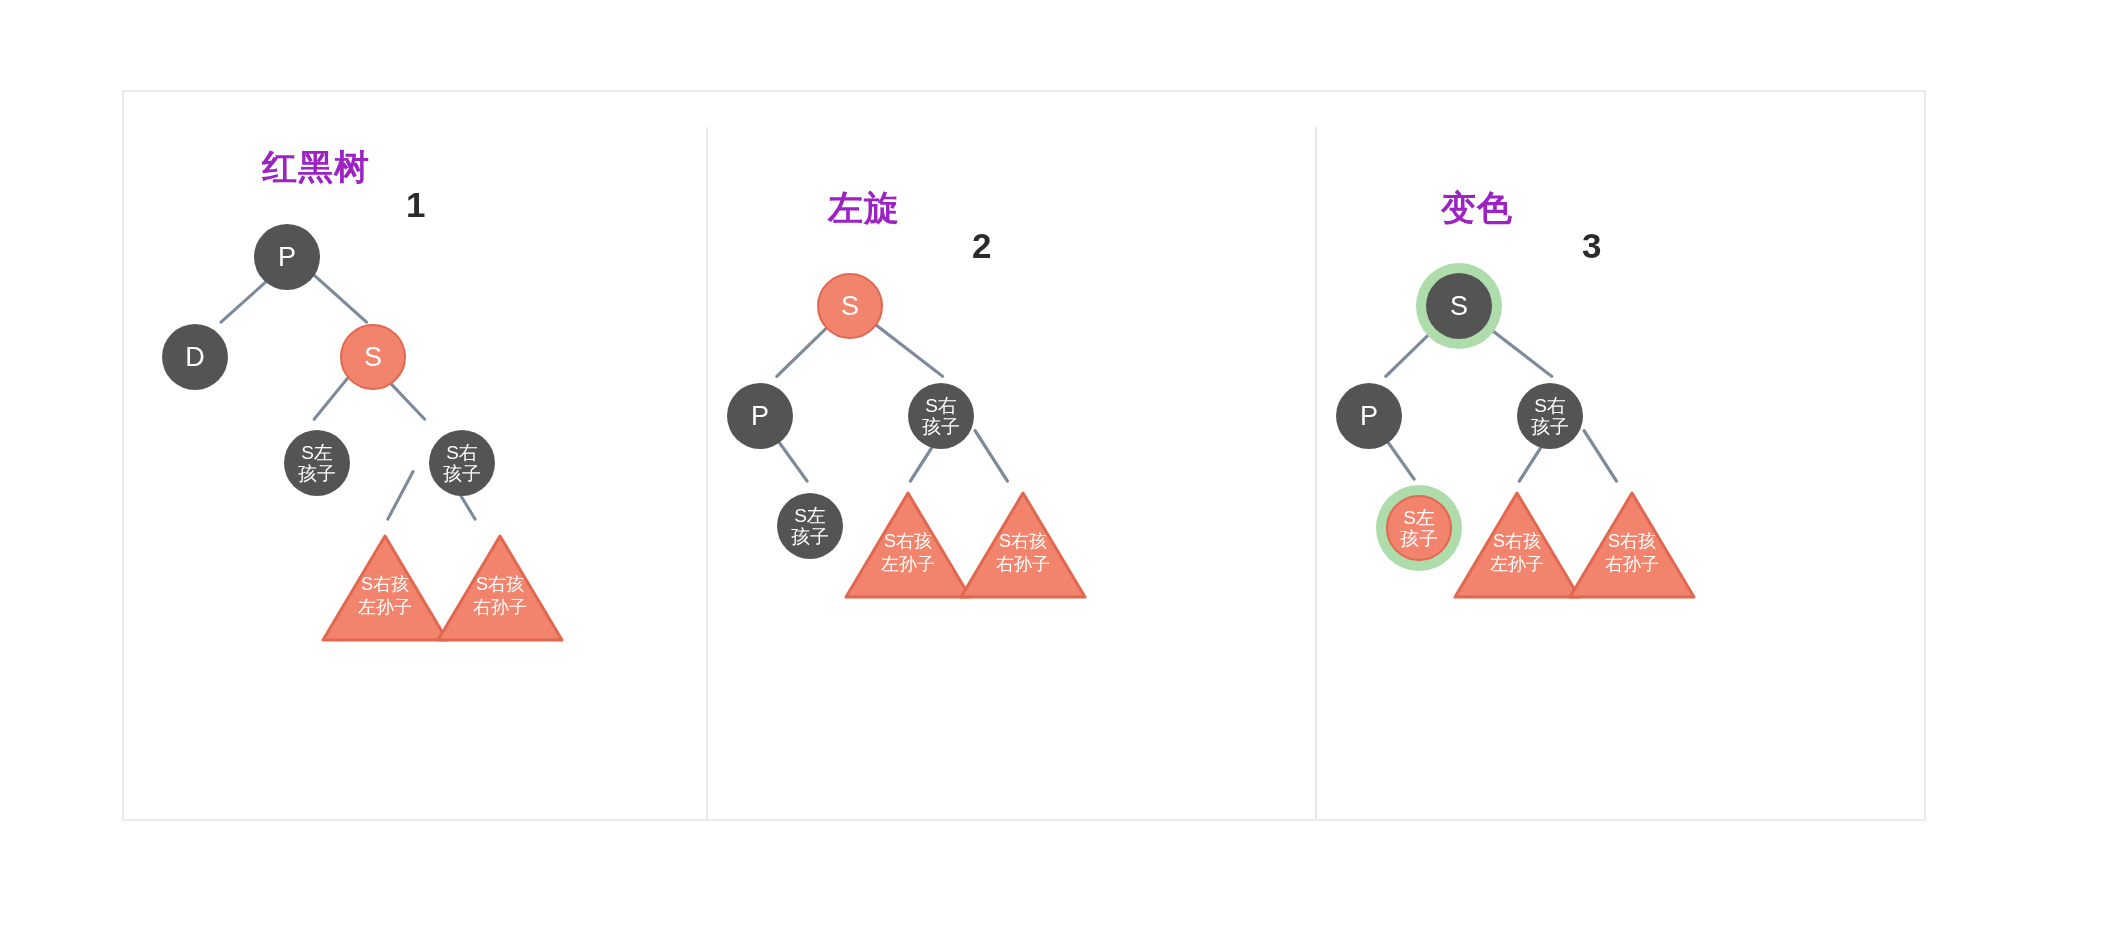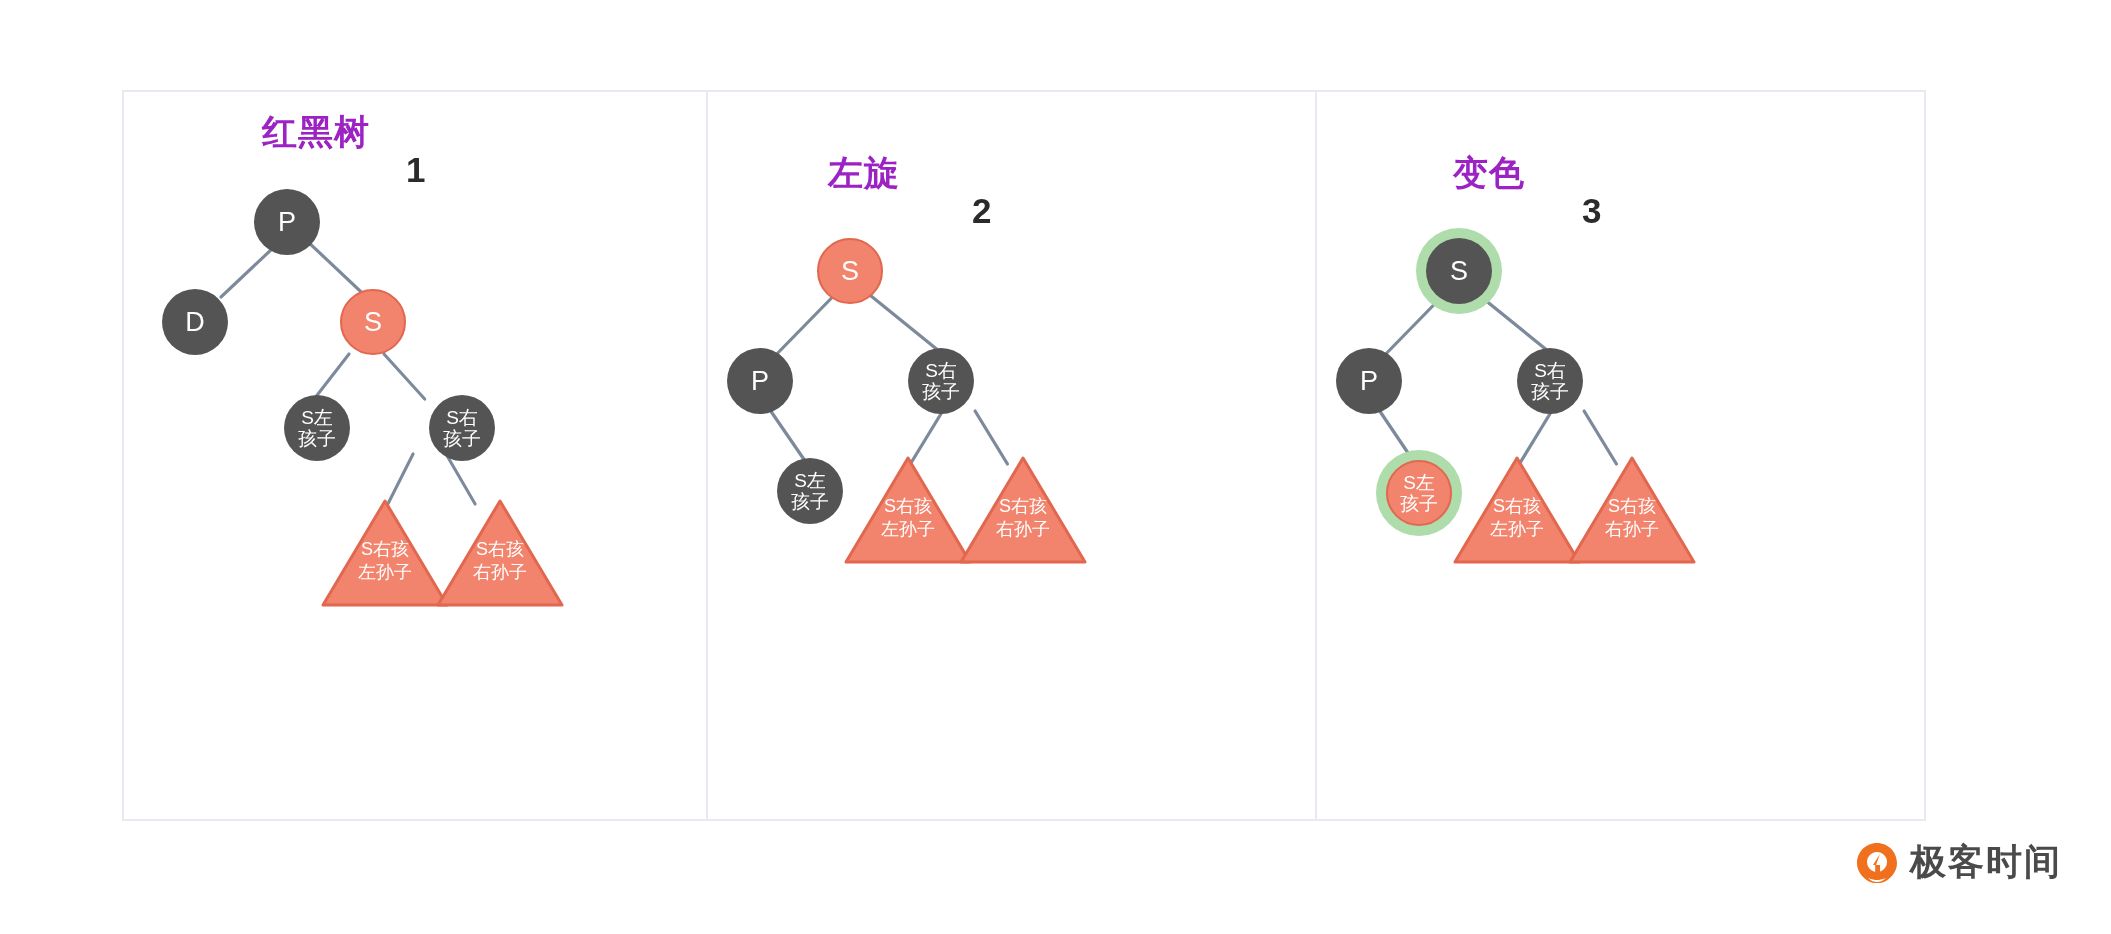--- a/index.html
+++ b/index.html
@@ -30,20 +30,21 @@
     height: 731px;
     display: flex;
     box-sizing: border-box;
     border: 2px solid #ece7f3;
     background: #ffffff;
   }
   .panel {
     position: relative;
     flex: 1 1 0;
     box-sizing: border-box;
+    margin-top: 35px;
   }
   .panel + .panel {
     border-left: 2px solid #ece7f3;
     padding-left: 25px;
   }
 
   .panel-title {
     position: absolute;
     font-size: 35px;
     font-weight: bold;
@@ -245,21 +246,21 @@
       <div class="tri" style="left:249px;top:362px;width:132px;height:112px;">
         <svg width="132" height="112" viewBox="0 0 132 112">
           <polygon points="66,4 128,108 4,108" fill="#f2836d" stroke="#e1674f" stroke-width="3" stroke-linejoin="round"></polygon>
         </svg>
         <div class="tlabel" style="top:42px;font-size:18px;">S右孩</div>
         <div class="tlabel" style="top:65px;font-size:18px;">右孙子</div>
       </div>
     </div>
 
     <div class="panel">
-      <div class="panel-title" style="left:136px;top:58px;text-align:right;">变色</div>
+      <div class="panel-title" style="left:124px;top:58px;text-align:right;">变色</div>
       <div class="panel-number" style="left:265px;top:99px;">3</div>
 
       <svg class="edges" viewBox="0 0 600 727" preserveAspectRatio="none">
         <g stroke="#7c8a9b" stroke-width="3.2" fill="none" stroke-linecap="round">
           <line x1="125" y1="203" x2="68" y2="262"></line>
           <line x1="160" y1="203" x2="232" y2="262"></line>
           <line x1="62" y1="319" x2="96" y2="370"></line>
           <line x1="232" y1="319" x2="200" y2="372"></line>
           <line x1="264" y1="319" x2="296" y2="372"></line>
         </g>
@@ -297,25 +298,14 @@
         <svg width="132" height="112" viewBox="0 0 132 112">
           <polygon points="66,4 128,108 4,108" fill="#f2836d" stroke="#e1674f" stroke-width="3" stroke-linejoin="round"></polygon>
         </svg>
         <div class="tlabel" style="top:42px;font-size:18px;">S右孩</div>
         <div class="tlabel" style="top:65px;font-size:18px;">右孙子</div>
       </div>
     </div>
 
   </div>
 
-  <div class="logo">
-    <div class="logo-mark">
-      <svg width="44" height="44" viewBox="0 0 44 44">
-        <path d="M22 2 C10.9 2 2 10.9 2 22 C2 30 7 36.5 14 40.5 C17 42.2 19.6 42 22 42 C24.4 42 27 42.2 30 40.5 C37 36.5 42 30 42 22 C42 10.9 33.1 2 22 2 Z" fill="#f0701e"></path>
-        <path d="M22 11 C16.5 11 12 15.5 12 21 C12 26.5 16.5 31 22 31 C27.5 31 32 26.5 32 21 C32 15.5 27.5 11 22 11 Z" fill="#ffffff"></path>
-        <path d="M25 13 L21 24 L25 24 L25 32 L20.2 32 L20.2 24 L18 24 Z" fill="#f0701e"></path>
-        <path d="M13 37 C16.5 40 19 41 22 41 C25 41 27.5 40 31 37 C27 38.6 24.6 39 22 39 C19.4 39 17 38.6 13 37 Z" fill="#ffffff"></path>
-      </svg>
-    </div>
-    <div class="logo-text">极客时间</div>
-  </div>
 
 </div>
 
 </body></html>

